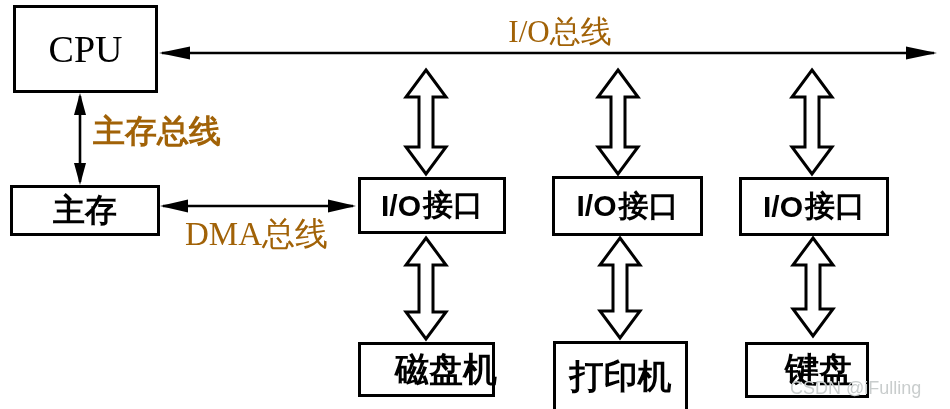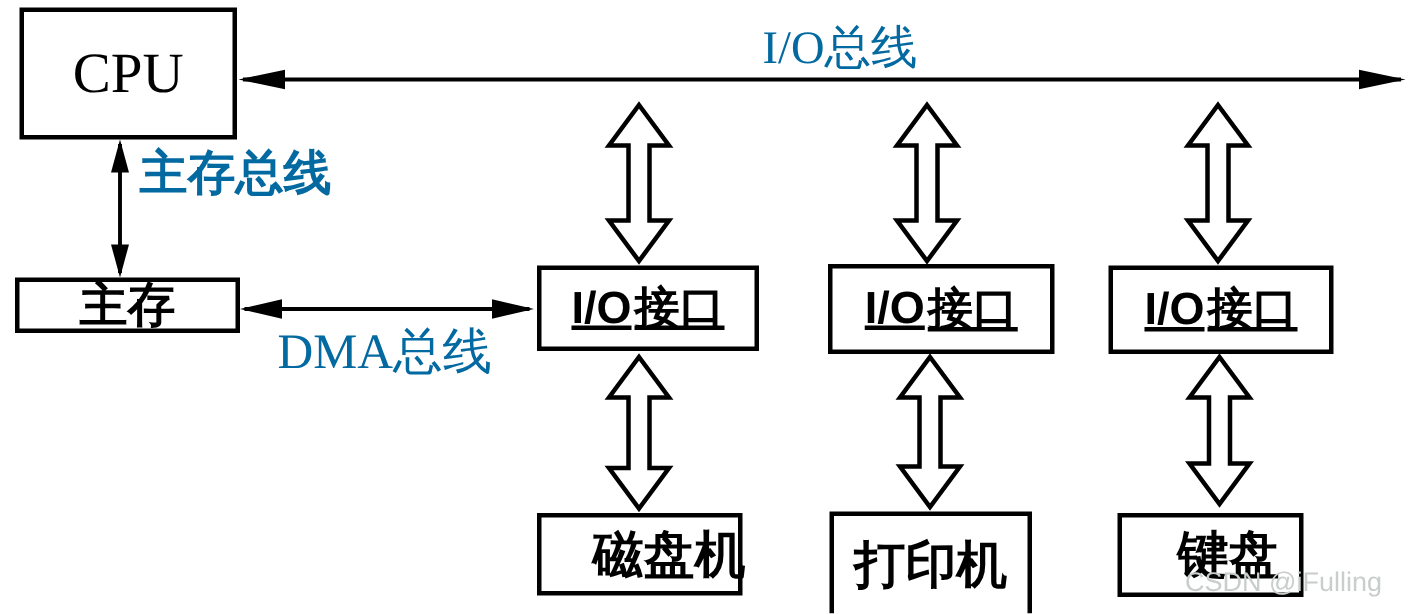--- a/index.html
+++ b/index.html
@@ -29,52 +29,52 @@
     align-items: center;
     justify-content: center;
     color: #000000;
     white-space: nowrap;
   }
   .box-cpu {
     left: 13px; top: 5px; width: 145px; height: 88px;
     font-size: 38px;
   }
   .box-mem {
-    left: 10px; top: 185px; width: 150px; height: 37px;
+    left: 10px; top: 185px; width: 150px; height: 51px;
     font-size: 32px; font-weight: 600;
   }
   .box-iface {
-    font-size: 30px; font-weight: 600; text-decoration: underline;
+    font-size: 30px; font-weight: 600;
   }
   .box-iface .io-prefix {
     font-family: "Liberation Sans", "DejaVu Sans", sans-serif;
     font-weight: 700;
     margin-right: 2px;
   }
   .box-iface-1 { left: 358px; top: 177px; width: 148px; height: 57px; }
   .box-iface-2 { left: 552px; top: 176px; width: 151px; height: 60px; }
   .box-iface-3 { left: 739px; top: 177px; width: 150px; height: 59px; }
   .box-device {
     font-size: 34px; font-weight: 600;
   }
   .box-device-1 { left: 358px; top: 342px; width: 137px; height: 55px; padding-left: 39px; }
   .box-device-2 { left: 553px; top: 341px; width: 135px; height: 72px; }
   .box-device-3 { left: 745px; top: 342px; width: 124px; height: 56px; padding-left: 24px; }
   .bus-label {
     position: absolute;
-    color: #0369a1;
+    color: #a16207;
     white-space: nowrap;
   }
   .label-io-bus {
     left: 498px; top: 11px; width: 124px;
     text-align: center;
     font-size: 31px;
   }
   .label-mem-bus {
-    left: 93px; top: 94px;
+    left: 93px; top: 110px;
     font-size: 32px; font-weight: 600;
   }
   .label-dma-bus {
     left: 185px; top: 212px;
     font-size: 33px;
   }
   .watermark {
     position: absolute;
     left: 790px; top: 378px;
     font-size: 18px;

